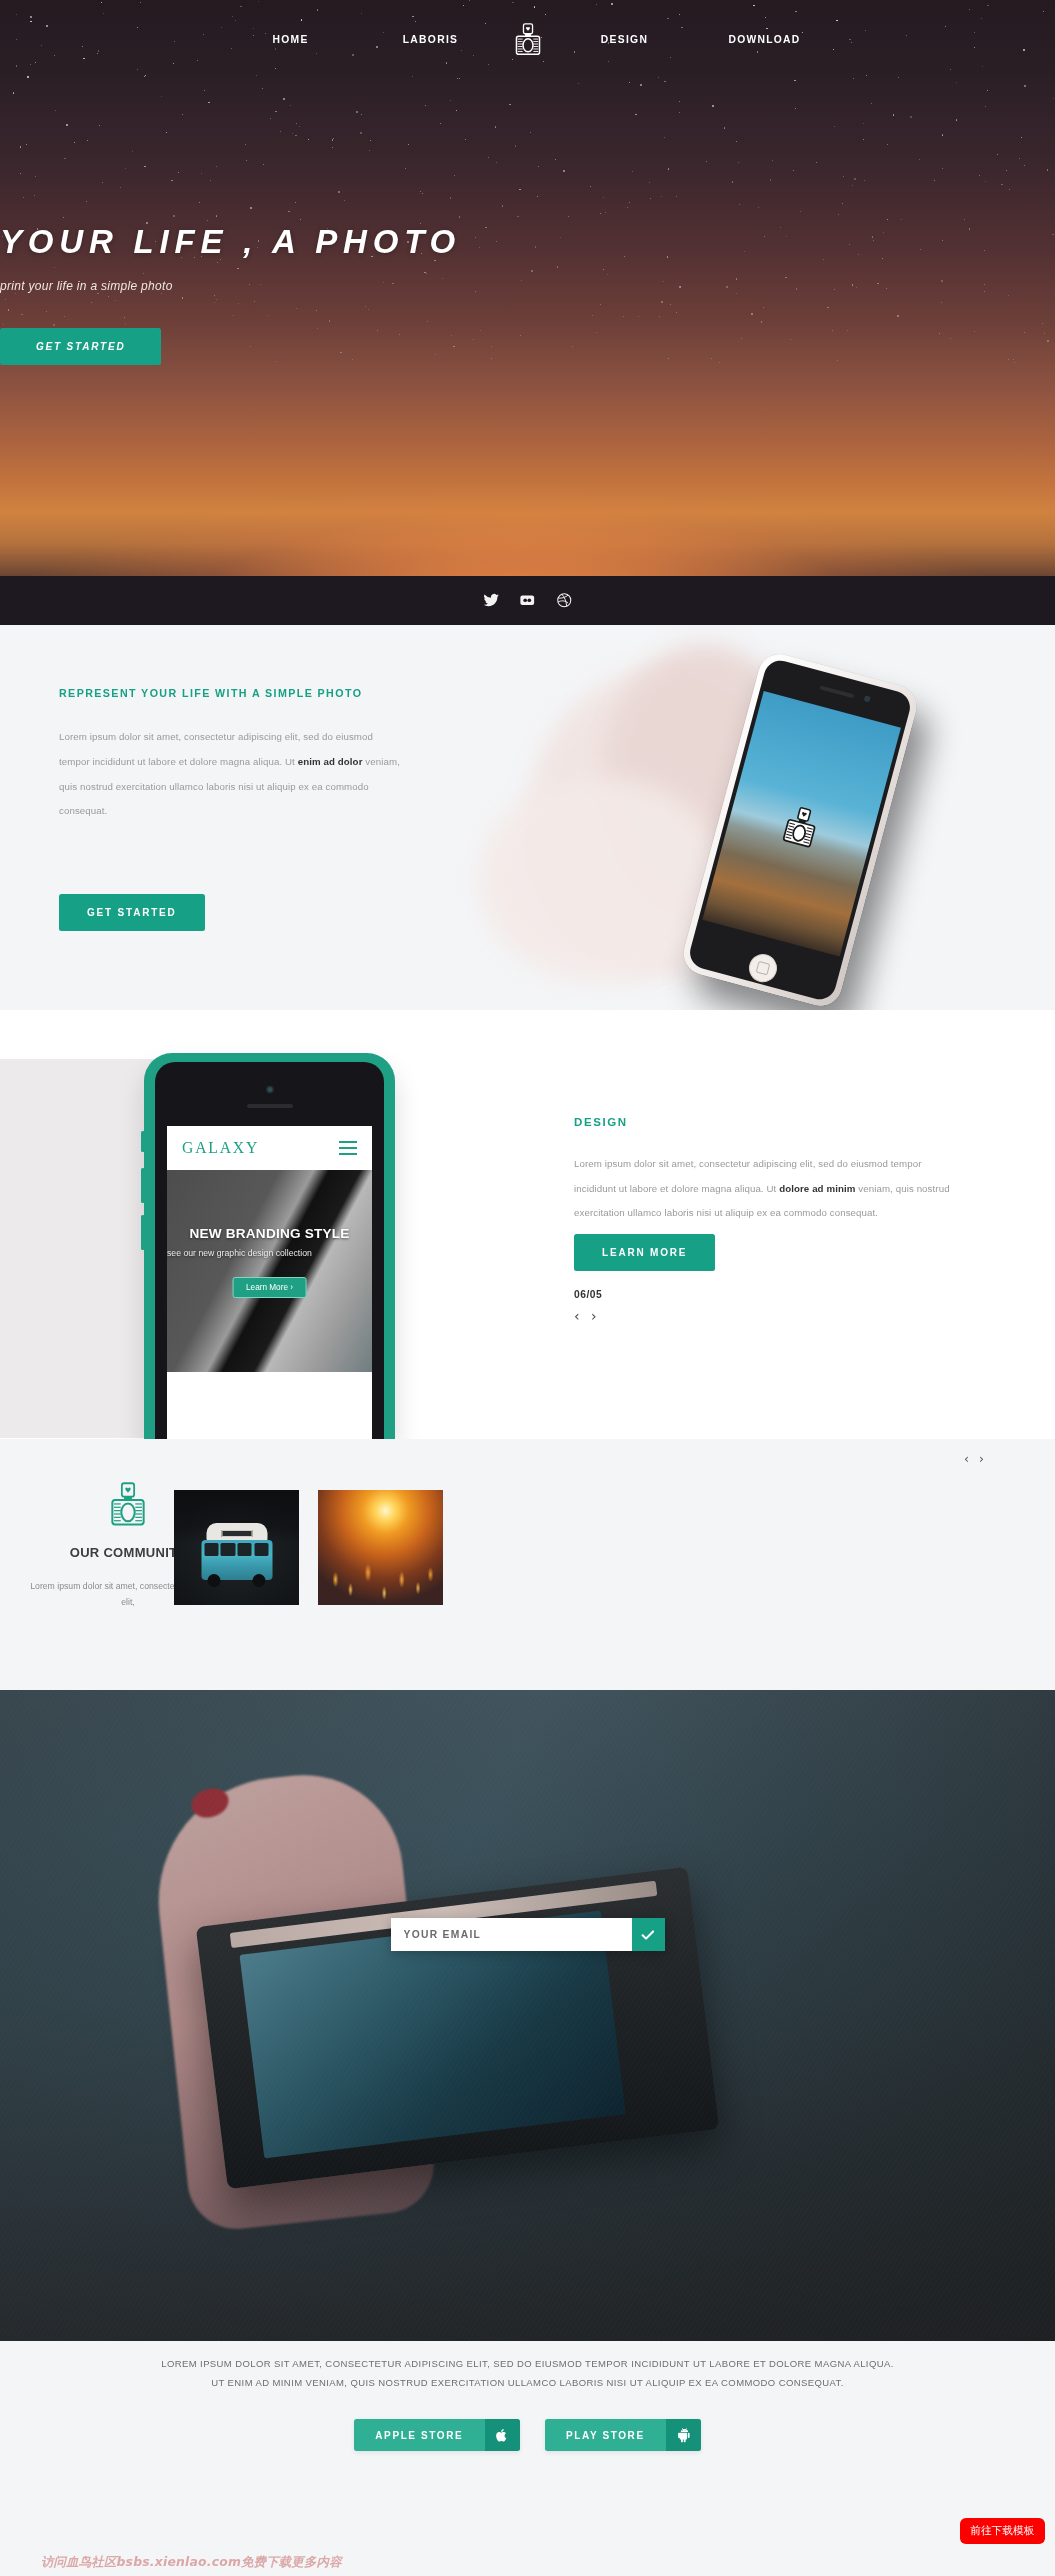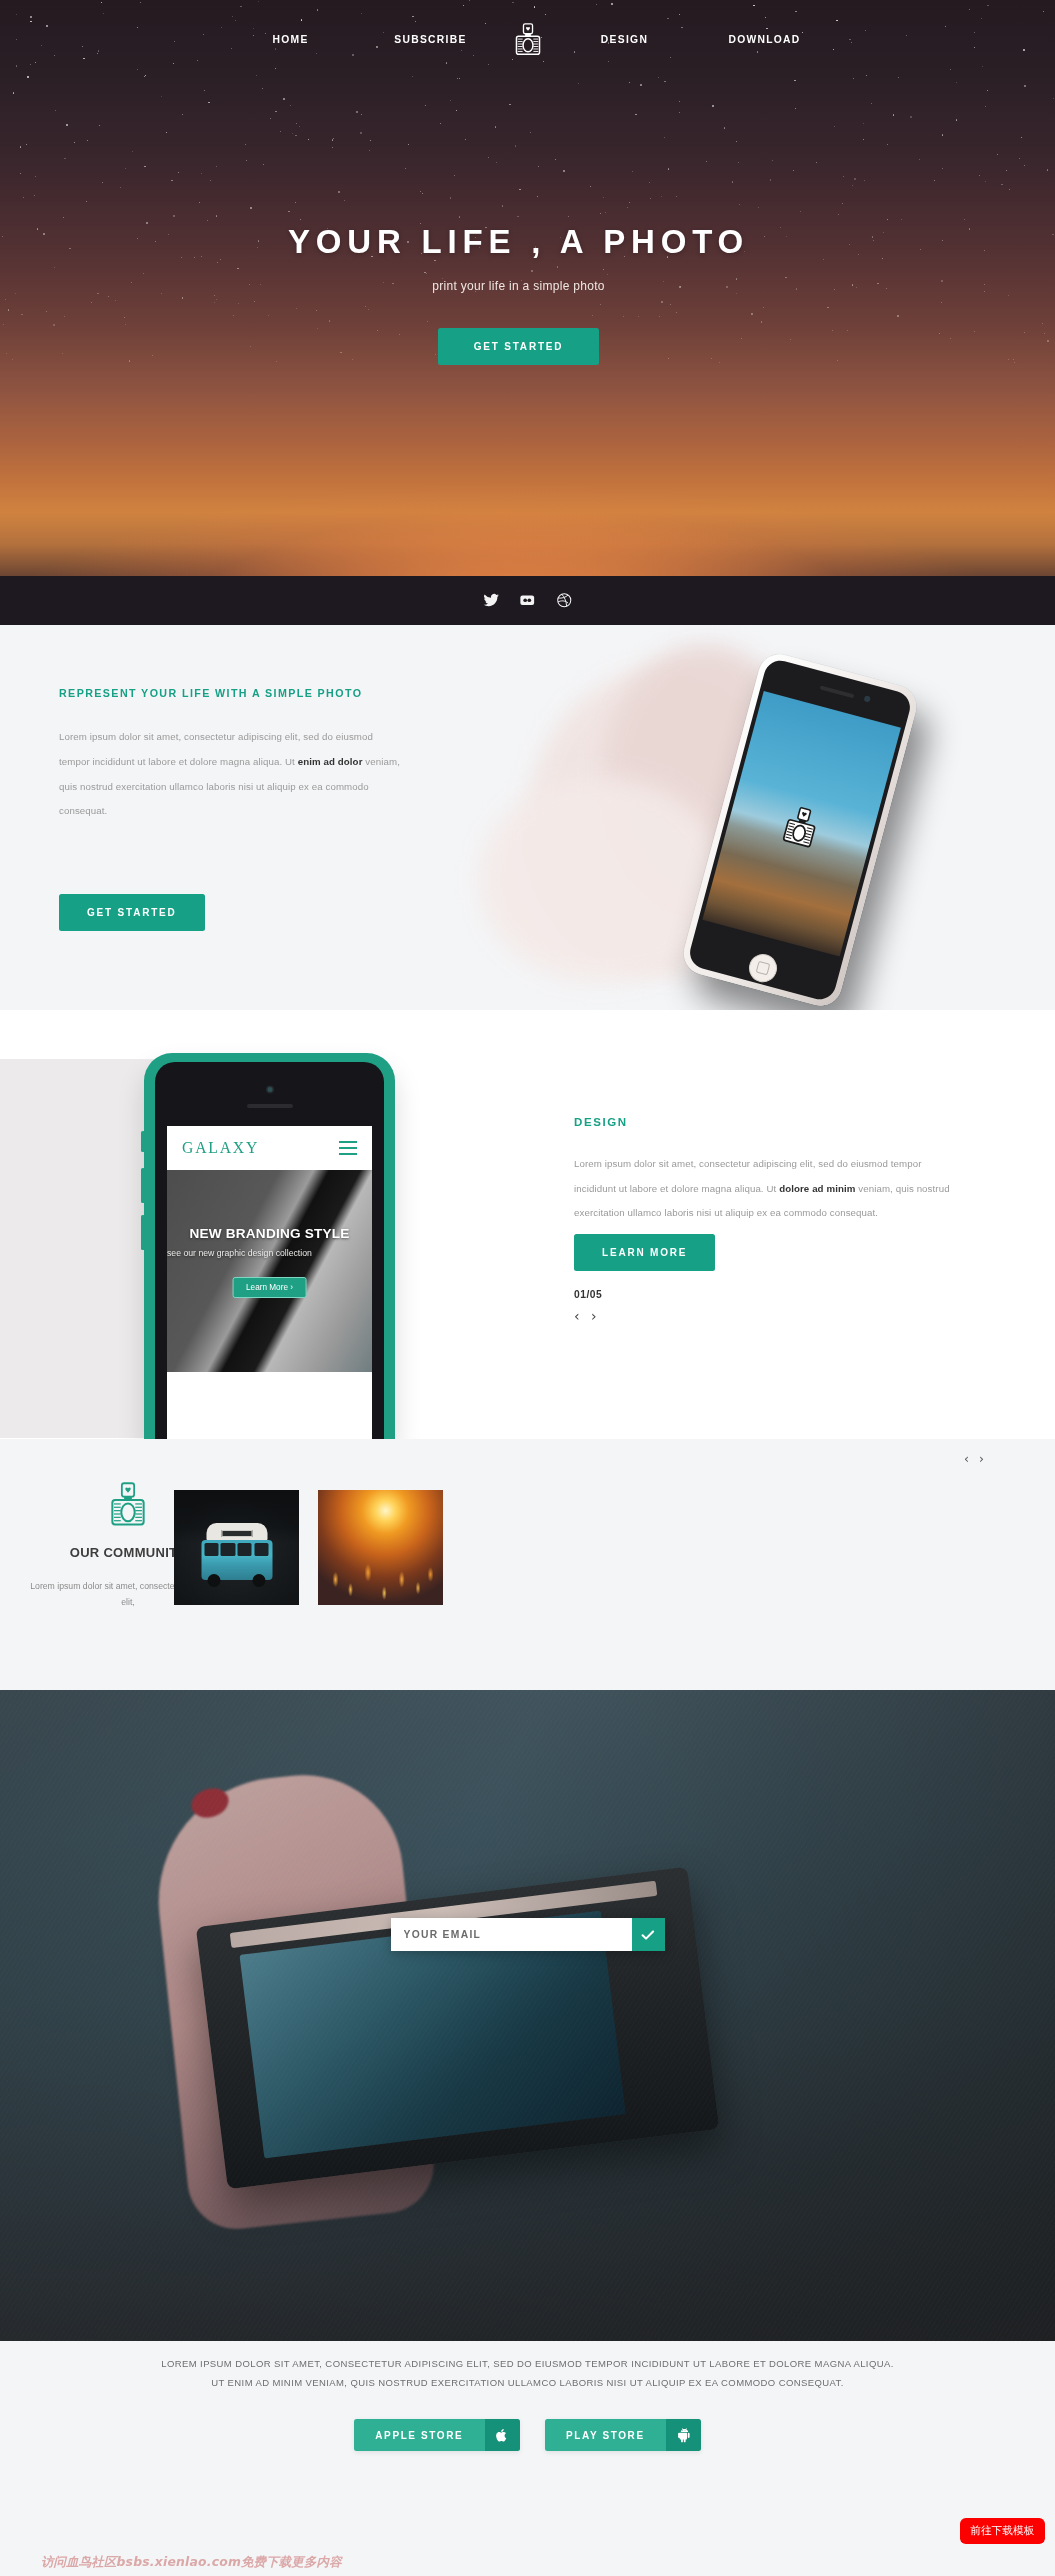--- a/index.html
+++ b/index.html
@@ -39,21 +39,21 @@
     color:#fff;text-decoration:none;font-size:10.3px;letter-spacing:1.3px;
     font-weight:700;width:140px;text-align:center;
     font-family:"Liberation Sans Narrow","Liberation Sans",sans-serif;
   }
   .nav-logo{width:54px;display:flex;align-items:center;justify-content:center}
 
   
   .cam{display:block}
 
   .hero-inner{
-    position:absolute;left:0;right:18px;top:223px;text-align:center;z-index:5;
+    position:absolute;left:0;right:18px;top:223px;text-align:left;z-index:5;font-style:italic;
   }
   .hero-title{
     color:#fff;font-size:33px;letter-spacing:5.8px;font-weight:700;
     font-family:"Liberation Sans Narrow","Liberation Sans",sans-serif;
     text-shadow:0 0.8px 5px rgba(0,0,0,.25);
   }
   .hero-sub{
     margin-top:18px;color:#f0e6e2;font-size:12px;letter-spacing:0.3px;
     font-family:"Liberation Sans Narrow","Liberation Sans",sans-serif;
   }
@@ -764,21 +764,21 @@
         <i style="left:12.96%;top:4.27%;width:0.9px;height:0.9px;opacity:0.76"></i>
         <i style="left:31.47%;top:23.51%;width:0.9px;height:0.9px;opacity:0.57"></i>
         <i style="left:23.36%;top:25.58%;width:0.9px;height:0.9px;opacity:0.57"></i>
         <i style="left:72.33%;top:49.07%;width:1.3px;height:1.3px;opacity:0.33"></i>
         <i style="left:5.05%;top:51.80%;width:1.8px;height:1.8px;opacity:0.25"></i>
         <i style="left:56.83%;top:34.00%;width:1.3px;height:1.3px;opacity:0.48"></i>
       </div>
 
     <nav class="nav">
       <a href="#">HOME</a>
-      <a href="#">SUBSCRIBE</a>
+      <a href="#">LABORIS</a>
       <div class="nav-logo">
         <svg class="cam" width="28" height="33" viewBox="0 0 34 40">
           <rect x="11.5" y="1" width="11" height="12" rx="2" fill="none" stroke="#fff" stroke-width="1.6"></rect>
           <path d="M17 5.5c-1.4-1.6-3.4.1-1.9 1.7L17 9.4l1.9-2.2c1.5-1.6-.5-3.3-1.9-1.7z" fill="#fff"></path>
           <rect x="13.5" y="13" width="7" height="3" fill="#fff"></rect>
           <rect x="3" y="16" width="28" height="22" rx="2.5" fill="none" stroke="#fff" stroke-width="1.8"></rect>
           <ellipse cx="17" cy="27" rx="6" ry="8" fill="none" stroke="#fff" stroke-width="1.8"></ellipse>
           <g stroke="#fff" stroke-width="1.1">
             <line x1="4.5" y1="19.5" x2="10.5" y2="19.5"></line>
               <line x1="4.5" y1="22.5" x2="10.5" y2="22.5"></line>
@@ -898,21 +898,21 @@
           <p>see our new graphic design collection</p>
           <div class="gx-lm">Learn More  ›</div>
         </div>
       </div>
     </div>
 
     <div class="design-text">
       <h2 class="design-kicker">DESIGN</h2>
       <p class="body-copy"><span>Lorem ipsum dolor sit amet, consectetur adipiscing elit, sed do eiusmod tempor incididunt ut labore et dolore magna aliqua. Ut </span><b>dolore ad minim</b><span> veniam, quis nostrud exercitation ullamco laboris nisi ut aliquip ex ea commodo consequat.</span></p>
       <a href="#" class="btn design-btn">LEARN MORE</a>
-      <div class="counter">01/05</div>
+      <div class="counter">06/05</div>
       <div class="arrows">
         <span>‹</span>
         <span>›</span>
       </div>
     </div>
   </section>
 
   <section class="sec-comm">
     <div class="comm-arrows">
       <span>‹</span>

